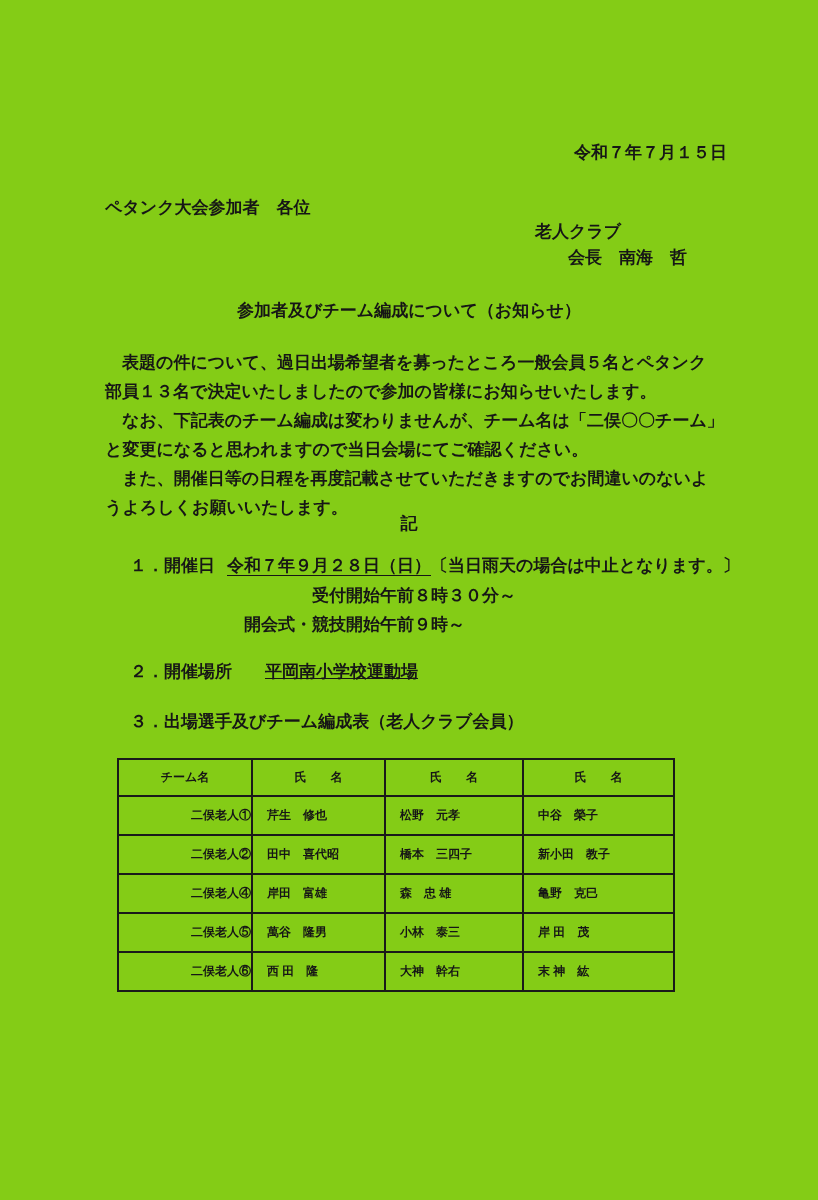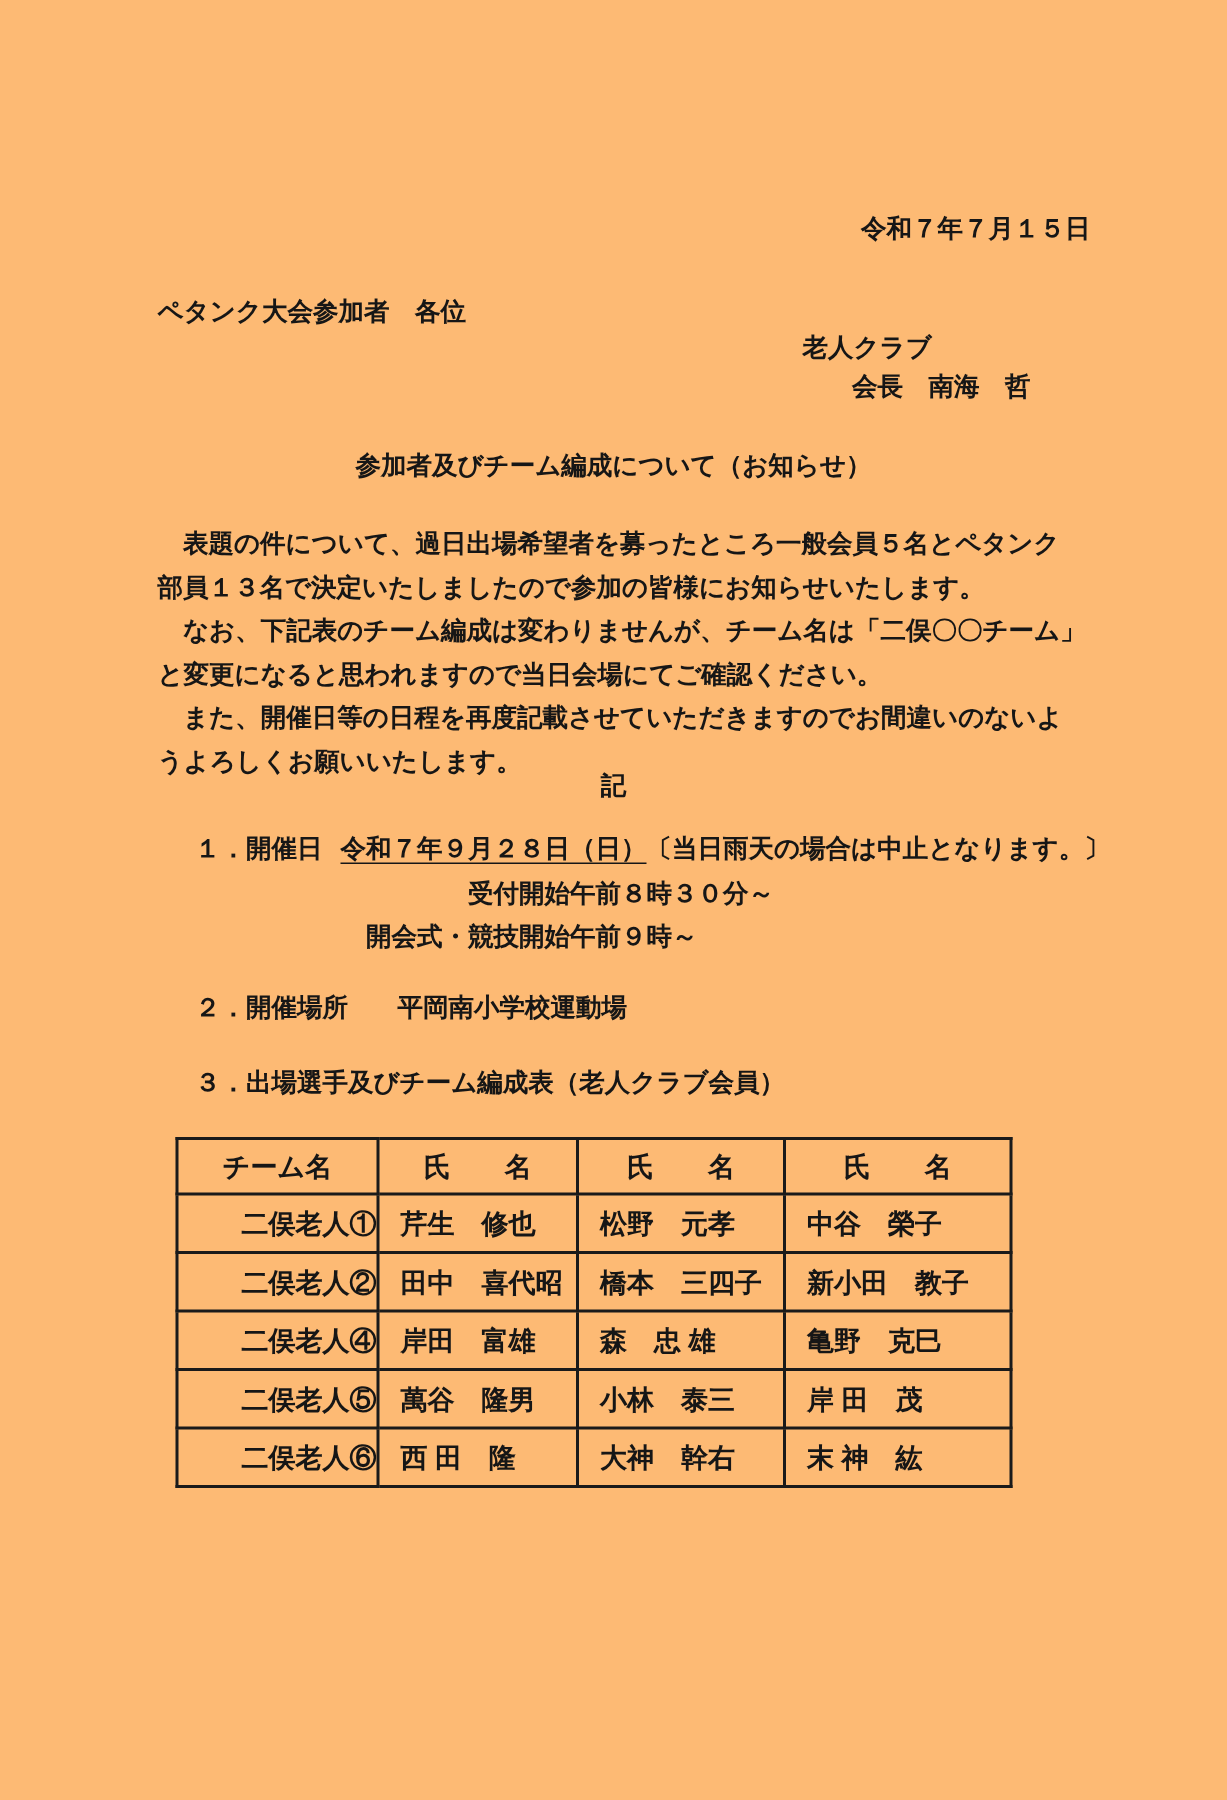--- a/index.html
+++ b/index.html
@@ -4,21 +4,21 @@
 <style>
   html, body {
     margin: 0;
     padding: 0;
     background: #ffffff;
   }
   .page {
     position: relative;
     width: 818px;
     height: 1200px;
-    background: #fdba74;
+    background: #84cc16;
     font-family: "Liberation Sans", sans-serif;
     font-weight: 600;
     color: #161616;
     font-size: 17px;
     overflow: hidden;
   }
   .abs { position: absolute; white-space: nowrap; }
 
   .date-line      { top: 141px; left: 0; width: 727px; text-align: right; }
   .recipient-line { top: 196px; left: 105px; }
@@ -36,32 +36,32 @@
   .item-1 .date-underlined {
     margin-left: 12px;
     text-decoration: underline;
     text-underline-offset: 4px;
   }
   .subline-1 { top: 584px; left: 195px; }
   .subline-2 { top: 613px; left: 195px; }
   .sub-label { display: inline-block; width: 185px; text-align: right; }
 
   .item-2 { top: 660px; left: 130px; }
-  .item-2 .item-value { margin-left: 33px; }
+  .item-2 .item-value { margin-left: 33px; text-decoration: underline; }
 
   .item-3 { top: 710px; left: 130px; }
 
   .roster-table-wrap { top: 758px; left: 117px; }
   table.roster {
     border-collapse: collapse;
     table-layout: fixed;
   }
   table.roster th, table.roster td {
     border: 2px solid #1a1a1a;
-    font-size: 18px;
+    font-size: 12px;
     font-weight: bold;
     color: #161616;
     padding: 0;
     white-space: nowrap;
     overflow: hidden;
   }
   table.roster th { height: 35px; text-align: center; }
   table.roster td { height: 37px; }
   table.roster td.team-cell { text-align: right; }
   table.roster td.name-cell { text-align: left; padding-left: 14px; }

